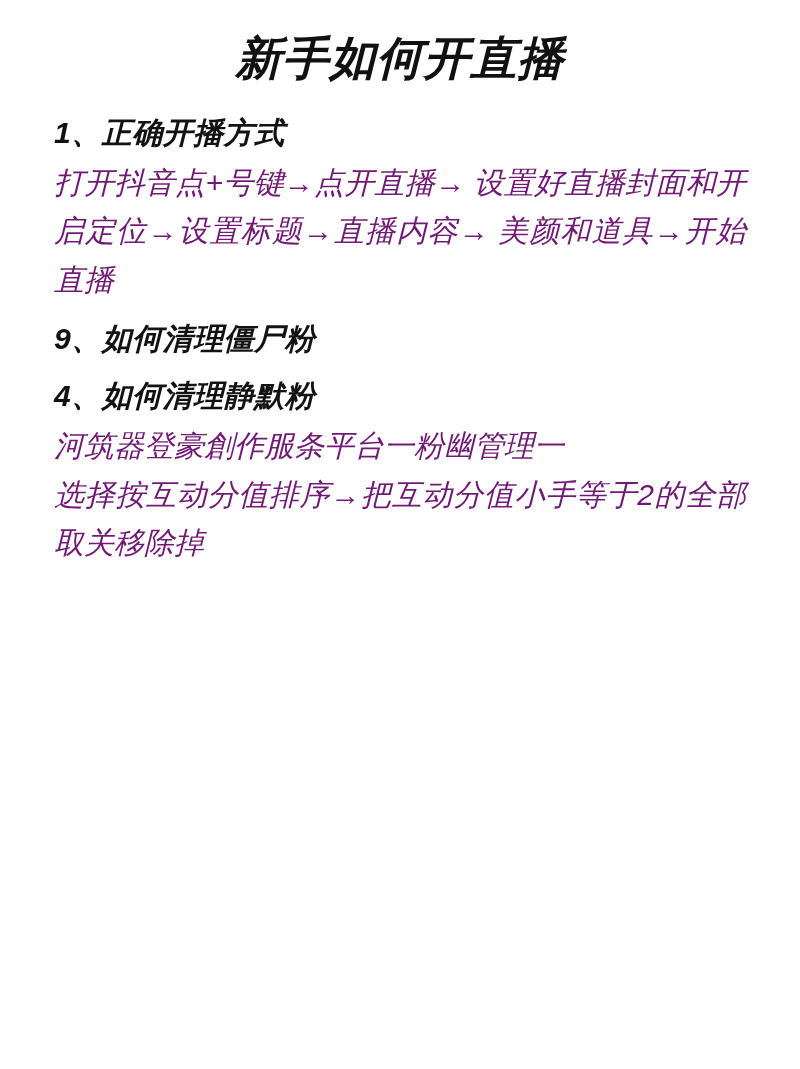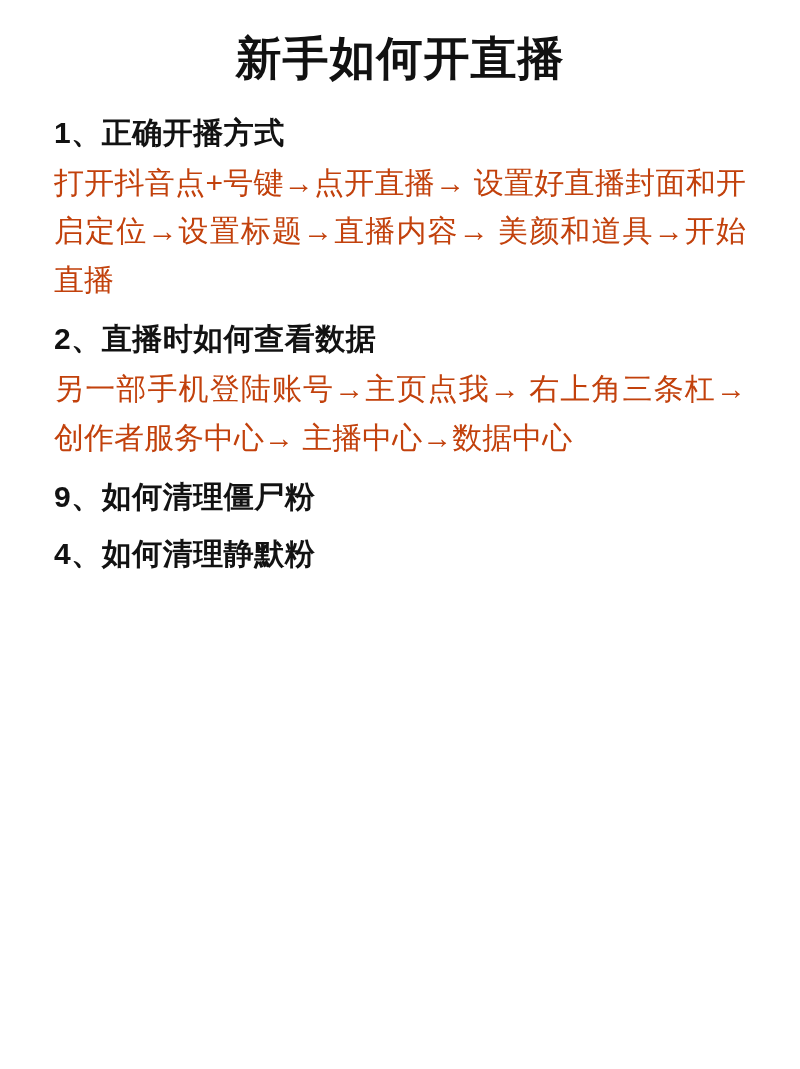--- a/index.html
+++ b/index.html
@@ -15,20 +15,21 @@
     overflow: hidden;
     position: relative;
   }
   .page {
     box-sizing: border-box;
     width: 800px;
     height: 1069px;
     padding: 22px 54px 0 54px;
     background: #ffffff;
     position: relative;
+    font-style: italic;
   }
   .doc-title {
     font-size: 46px;
     font-weight: bold;
     text-align: center;
     letter-spacing: 1px;
     line-height: 1.25;
     margin: 8px 0 22px 0;
     color: #111111;
   }
@@ -40,21 +41,21 @@
     font-size: 30px;
     font-weight: bold;
     line-height: 1.5;
     margin: 8px 0 4px 0;
     color: #121212;
     letter-spacing: 0.5px;
   }
   .section-body {
     font-size: 30px;
     line-height: 1.62;
-    color: #c2410c;
+    color: #701a75;
     letter-spacing: 0px;
     text-align: justify;
     text-justify: inter-ideograph;
   }
   .section-body p {
     margin: 0;
   }
   .bottom-fade {
     position: absolute;
     left: 0;
@@ -71,29 +72,27 @@
 
   <h1 class="doc-title">新手如何开直播</h1>
 
   <div class="section">
     <h2 class="section-heading">1、正确开播方式</h2>
     <div class="section-body">
       <p>打开抖音点+号键→点开直播→ 设置好直播封面和开启定位→设置标题→直播内容→ 美颜和道具→开始直播</p>
     </div>
   </div>
 
-  <div class="section">
-    <h2 class="section-heading">2、直播时如何查看数据</h2>
-    <div class="section-body">
-      <p>另一部手机登陆账号→主页点我→ 右上角三条杠→创作者服务中心→ 主播中心→数据中心</p>
-    </div>
-  </div>
 
   <div class="section">
     <h2 class="section-heading">9、如何清理僵尸粉</h2>
   </div>
 
   <div class="section">
     <h2 class="section-heading">4、如何清理静默粉</h2>
+    <div class="section-body">
+      <p>河筑器登豪創作服条平台一粉幽管理一</p>
+      <p>选择按互动分值排序→把互动分值小手等于2的全部取关移除掉</p>
+    </div>
   </div>
 
   <div class="bottom-fade"></div>
 </div>
 
 </body></html>

